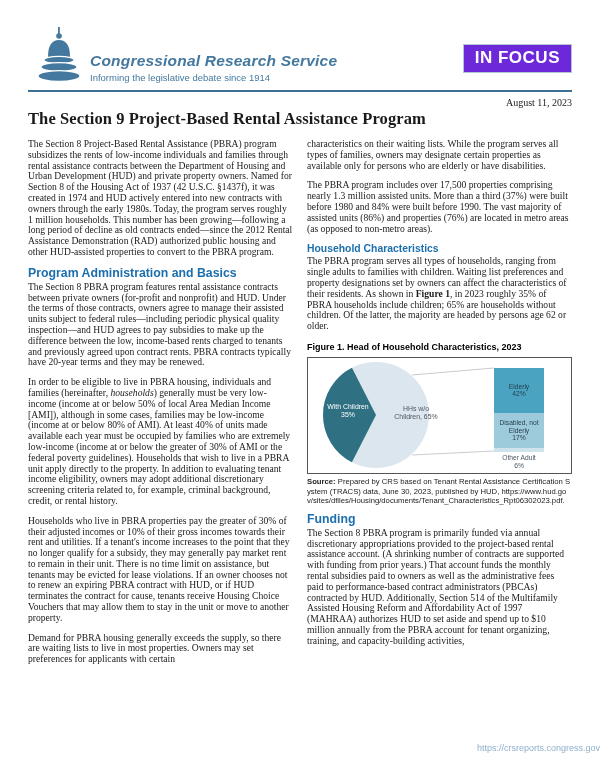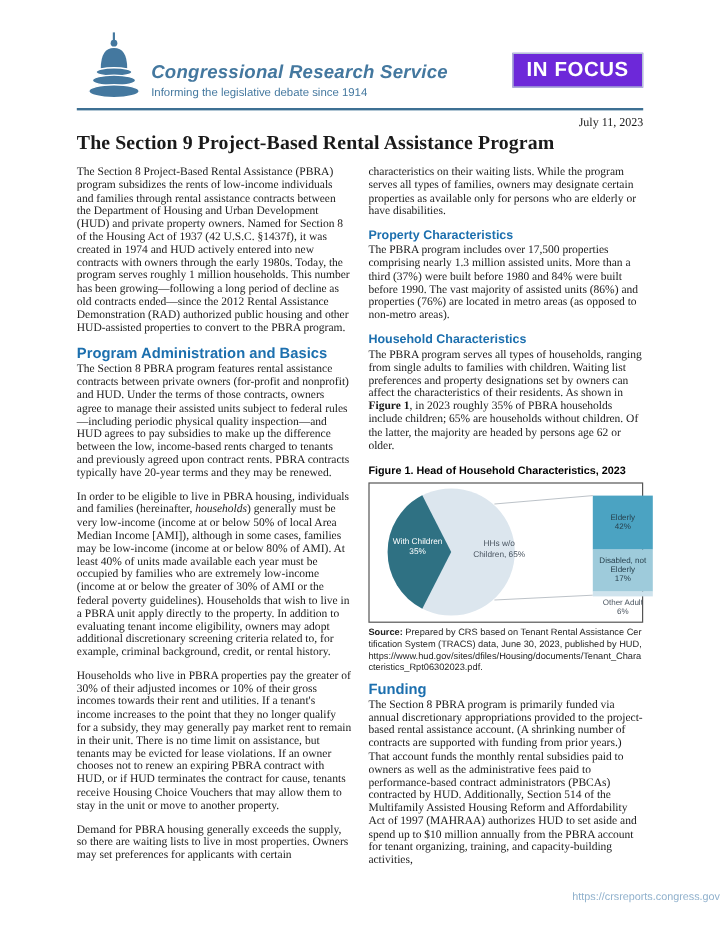--- a/index.html
+++ b/index.html
@@ -1,18 +1,18 @@
 <!DOCTYPE html>
 <html><head>
 <meta charset="utf-8">
 <style>
   html,body{margin:0;padding:0;background:#e8e8e8;}
   .page{width:600px;height:777px;background:#ffffff;position:relative;margin:0 auto;
         font-family:"Liberation Serif","DejaVu Serif",serif;color:#1a1a1a;overflow:hidden;
-        box-sizing:border-box;padding:0 64px;}
+        box-sizing:border-box;padding:0 28px;}
   
   .hdr{position:relative;height:92px;}
   .brandrow{position:absolute;left:10px;top:26px;display:flex;align-items:flex-start;}
   .dome{flex:0 0 auto;}
   .brandtxt{margin-left:10px;padding-top:26px;}
   .brand{font-family:"Liberation Sans","DejaVu Sans",sans-serif;font-weight:bold;font-style:italic;
          font-size:15.5px;color:#44789f;letter-spacing:.2px;white-space:nowrap;}
   .tagline{font-family:"Liberation Sans","DejaVu Sans",sans-serif;font-size:9.5px;color:#44789f;
            margin-top:2px;white-space:nowrap;}
   .badge{position:absolute;right:0;top:44px;background:#6d28d9;color:#ffffff;
@@ -80,37 +80,36 @@
       </span>
       <div class="brandtxt">
         <div class="brand">Congressional Research Service</div>
         <div class="tagline">Informing the legislative debate since 1914</div>
       </div>
     </div>
     <div class="badge">IN FOCUS</div>
     <div class="rule"></div>
   </div>
 
-  <div class="date">July 11, 2023</div>
+  <div class="date">August 11, 2023</div>
   <h1 class="title">The Section 9 Project-Based Rental Assistance Program</h1>
 
   <main class="columns">
 
     <section class="col">
       <p>The Section 8 Project-Based Rental Assistance (PBRA) program subsidizes the rents of low-income individuals and families through rental assistance contracts between the Department of Housing and Urban Development (HUD) and private property owners. Named for Section 8 of the Housing Act of 1937 (42 U.S.C. §1437f), it was created in 1974 and HUD actively entered into new contracts with owners through the early 1980s. Today, the program serves roughly 1 million households. This number has been growing—following a long period of decline as old contracts ended—since the 2012 Rental Assistance Demonstration (RAD) authorized public housing and other HUD-assisted properties to convert to the PBRA program.</p>
       <h2 class="h-sec">Program Administration and Basics</h2>
       <p>The Section 8 PBRA program features rental assistance contracts between private owners (for-profit and nonprofit) and HUD. Under the terms of those contracts, owners agree to manage their assisted units subject to federal rules—including periodic physical quality inspection—and HUD agrees to pay subsidies to make up the difference between the low, income-based rents charged to tenants and previously agreed upon contract rents. PBRA contracts typically have 20-year terms and they may be renewed.</p>
       <p><span>In order to be eligible to live in PBRA housing, individuals and families (hereinafter, </span><em class="hh">households</em><span>) generally must be very low-income (income at or below 50% of local Area Median Income [AMI]), although in some cases, families may be low-income (income at or below 80% of AMI). At least 40% of units made available each year must be occupied by families who are extremely low-income (income at or below the greater of 30% of AMI or the federal poverty guidelines). Households that wish to live in a PBRA unit apply directly to the property. In addition to evaluating tenant income eligibility, owners may adopt additional discretionary screening criteria related to, for example, criminal background, credit, or rental history.</span></p>
       <p>Households who live in PBRA properties pay the greater of 30% of their adjusted incomes or 10% of their gross incomes towards their rent and utilities. If a tenant's income increases to the point that they no longer qualify for a subsidy, they may generally pay market rent to remain in their unit. There is no time limit on assistance, but tenants may be evicted for lease violations. If an owner chooses not to renew an expiring PBRA contract with HUD, or if HUD terminates the contract for cause, tenants receive Housing Choice Vouchers that may allow them to stay in the unit or move to another property.</p>
       <p>Demand for PBRA housing generally exceeds the supply, so there are waiting lists to live in most properties. Owners may set preferences for applicants with certain</p>
     </section>
 
     <section class="col">
       <p>characteristics on their waiting lists. While the program serves all types of families, owners may designate certain properties as available only for persons who are elderly or have disabilities.</p>
-      <h3 class="h-sub">Property Characteristics</h3>
       <p>The PBRA program includes over 17,500 properties comprising nearly 1.3 million assisted units. More than a third (37%) were built before 1980 and 84% were built before 1990. The vast majority of assisted units (86%) and properties (76%) are located in metro areas (as opposed to non-metro areas).</p>
       <h3 class="h-sub">Household Characteristics</h3>
       <p><span>The PBRA program serves all types of households, ranging from single adults to families with children. Waiting list preferences and property designations set by owners can affect the characteristics of their residents. As shown in </span><b class="figref">Figure 1</b><span>, in 2023 roughly 35% of PBRA households include children; 65% are households without children. Of the latter, the majority are headed by persons age 62 or older.</span></p>
 
       <figure>
         <figcaption class="figtitle">Figure 1. Head of Household Characteristics, 2023</figcaption>
         <div class="figbox">
           <svg width="250" height="115" viewBox="0 0 250 115">
             <circle id="pie-light" cx="68" cy="57" r="53" fill="#dce6ee"></circle>
             <path id="pie-wedge" fill="#2f7183" d="M68,57 L43.9,9.8 A53,53 0 0 0 43.9,104.2 Z"></path>

